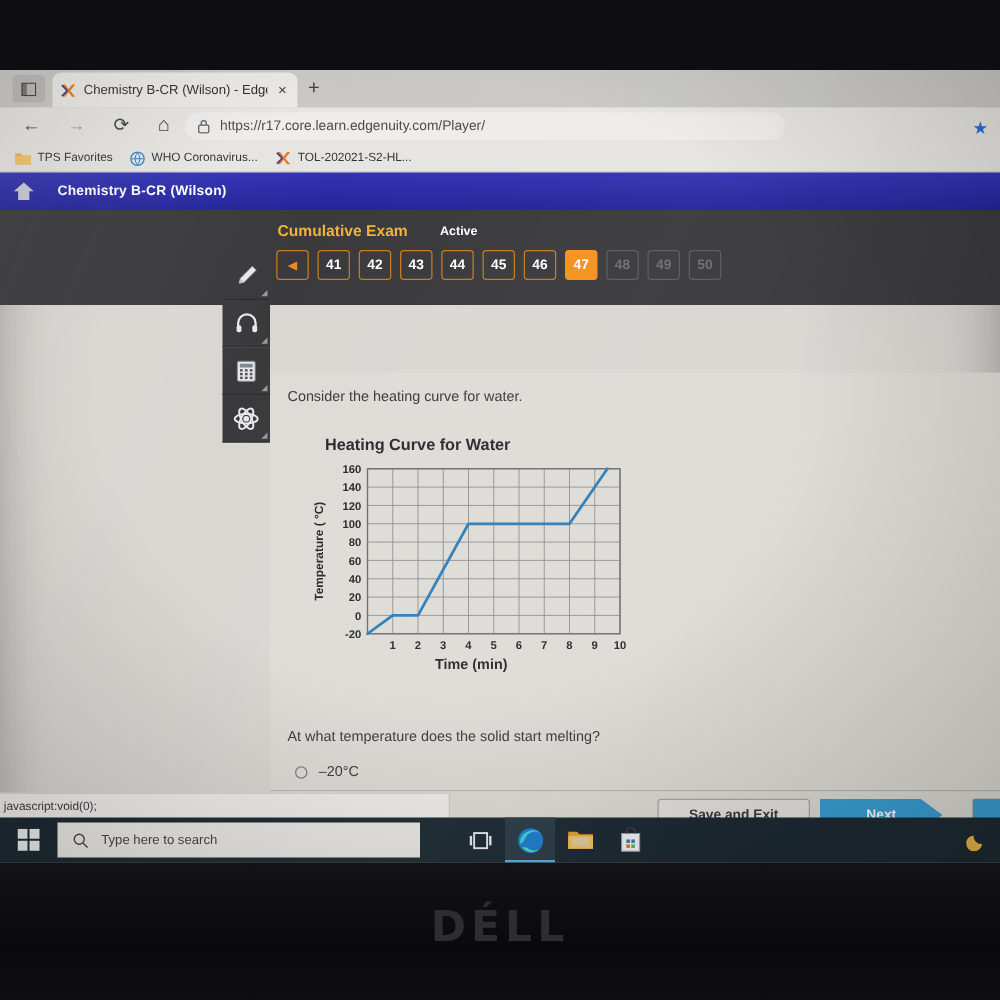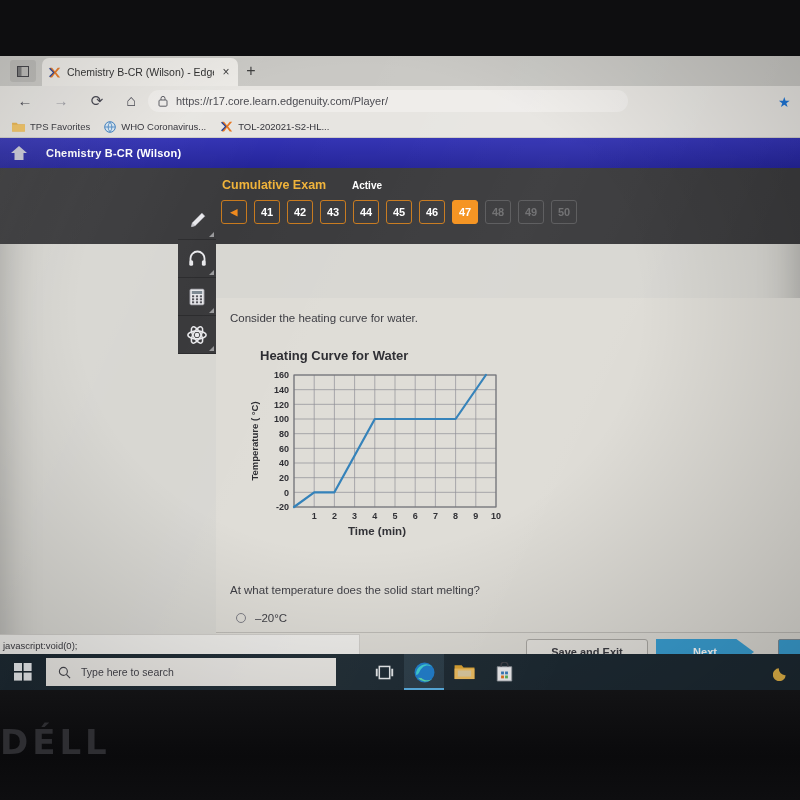--- a/index.html
+++ b/index.html
@@ -8,21 +8,21 @@
 
   
   #photo { position:relative; width:800px; height:800px;
            background:linear-gradient(180deg,#121214 0%,#0d0d0f 100%); }
 
   .bezel-top { position:absolute; left:0; top:0; width:800px; height:56px;
                background:#0e0e10; }
   .bezel-bottom { position:absolute; left:0; top:690px; width:800px; height:110px;
                   background:linear-gradient(180deg,#131315 0%,#0a0a0c 60%,#0e0e10 100%); }
   .dell-logo { position:absolute; left:0; top:722px; width:800px;
-               color:#2e2e32; font-size:34px;
+               text-align:center; color:#2e2e32; font-size:34px;
                font-weight:bold; letter-spacing:4px;
                font-family:"DejaVu Sans", sans-serif; }
 
   
   #screen { position:absolute; left:0; top:56px; width:800px; height:634px;
             background:#d8d7d2; overflow:hidden;
             box-shadow: inset 0 0 40px rgba(0,0,0,.25); }
   
   .glare { position:absolute; inset:0; pointer-events:none;
            background:linear-gradient(115deg, rgba(255,255,255,.07) 0%, rgba(255,255,255,0) 28%,

